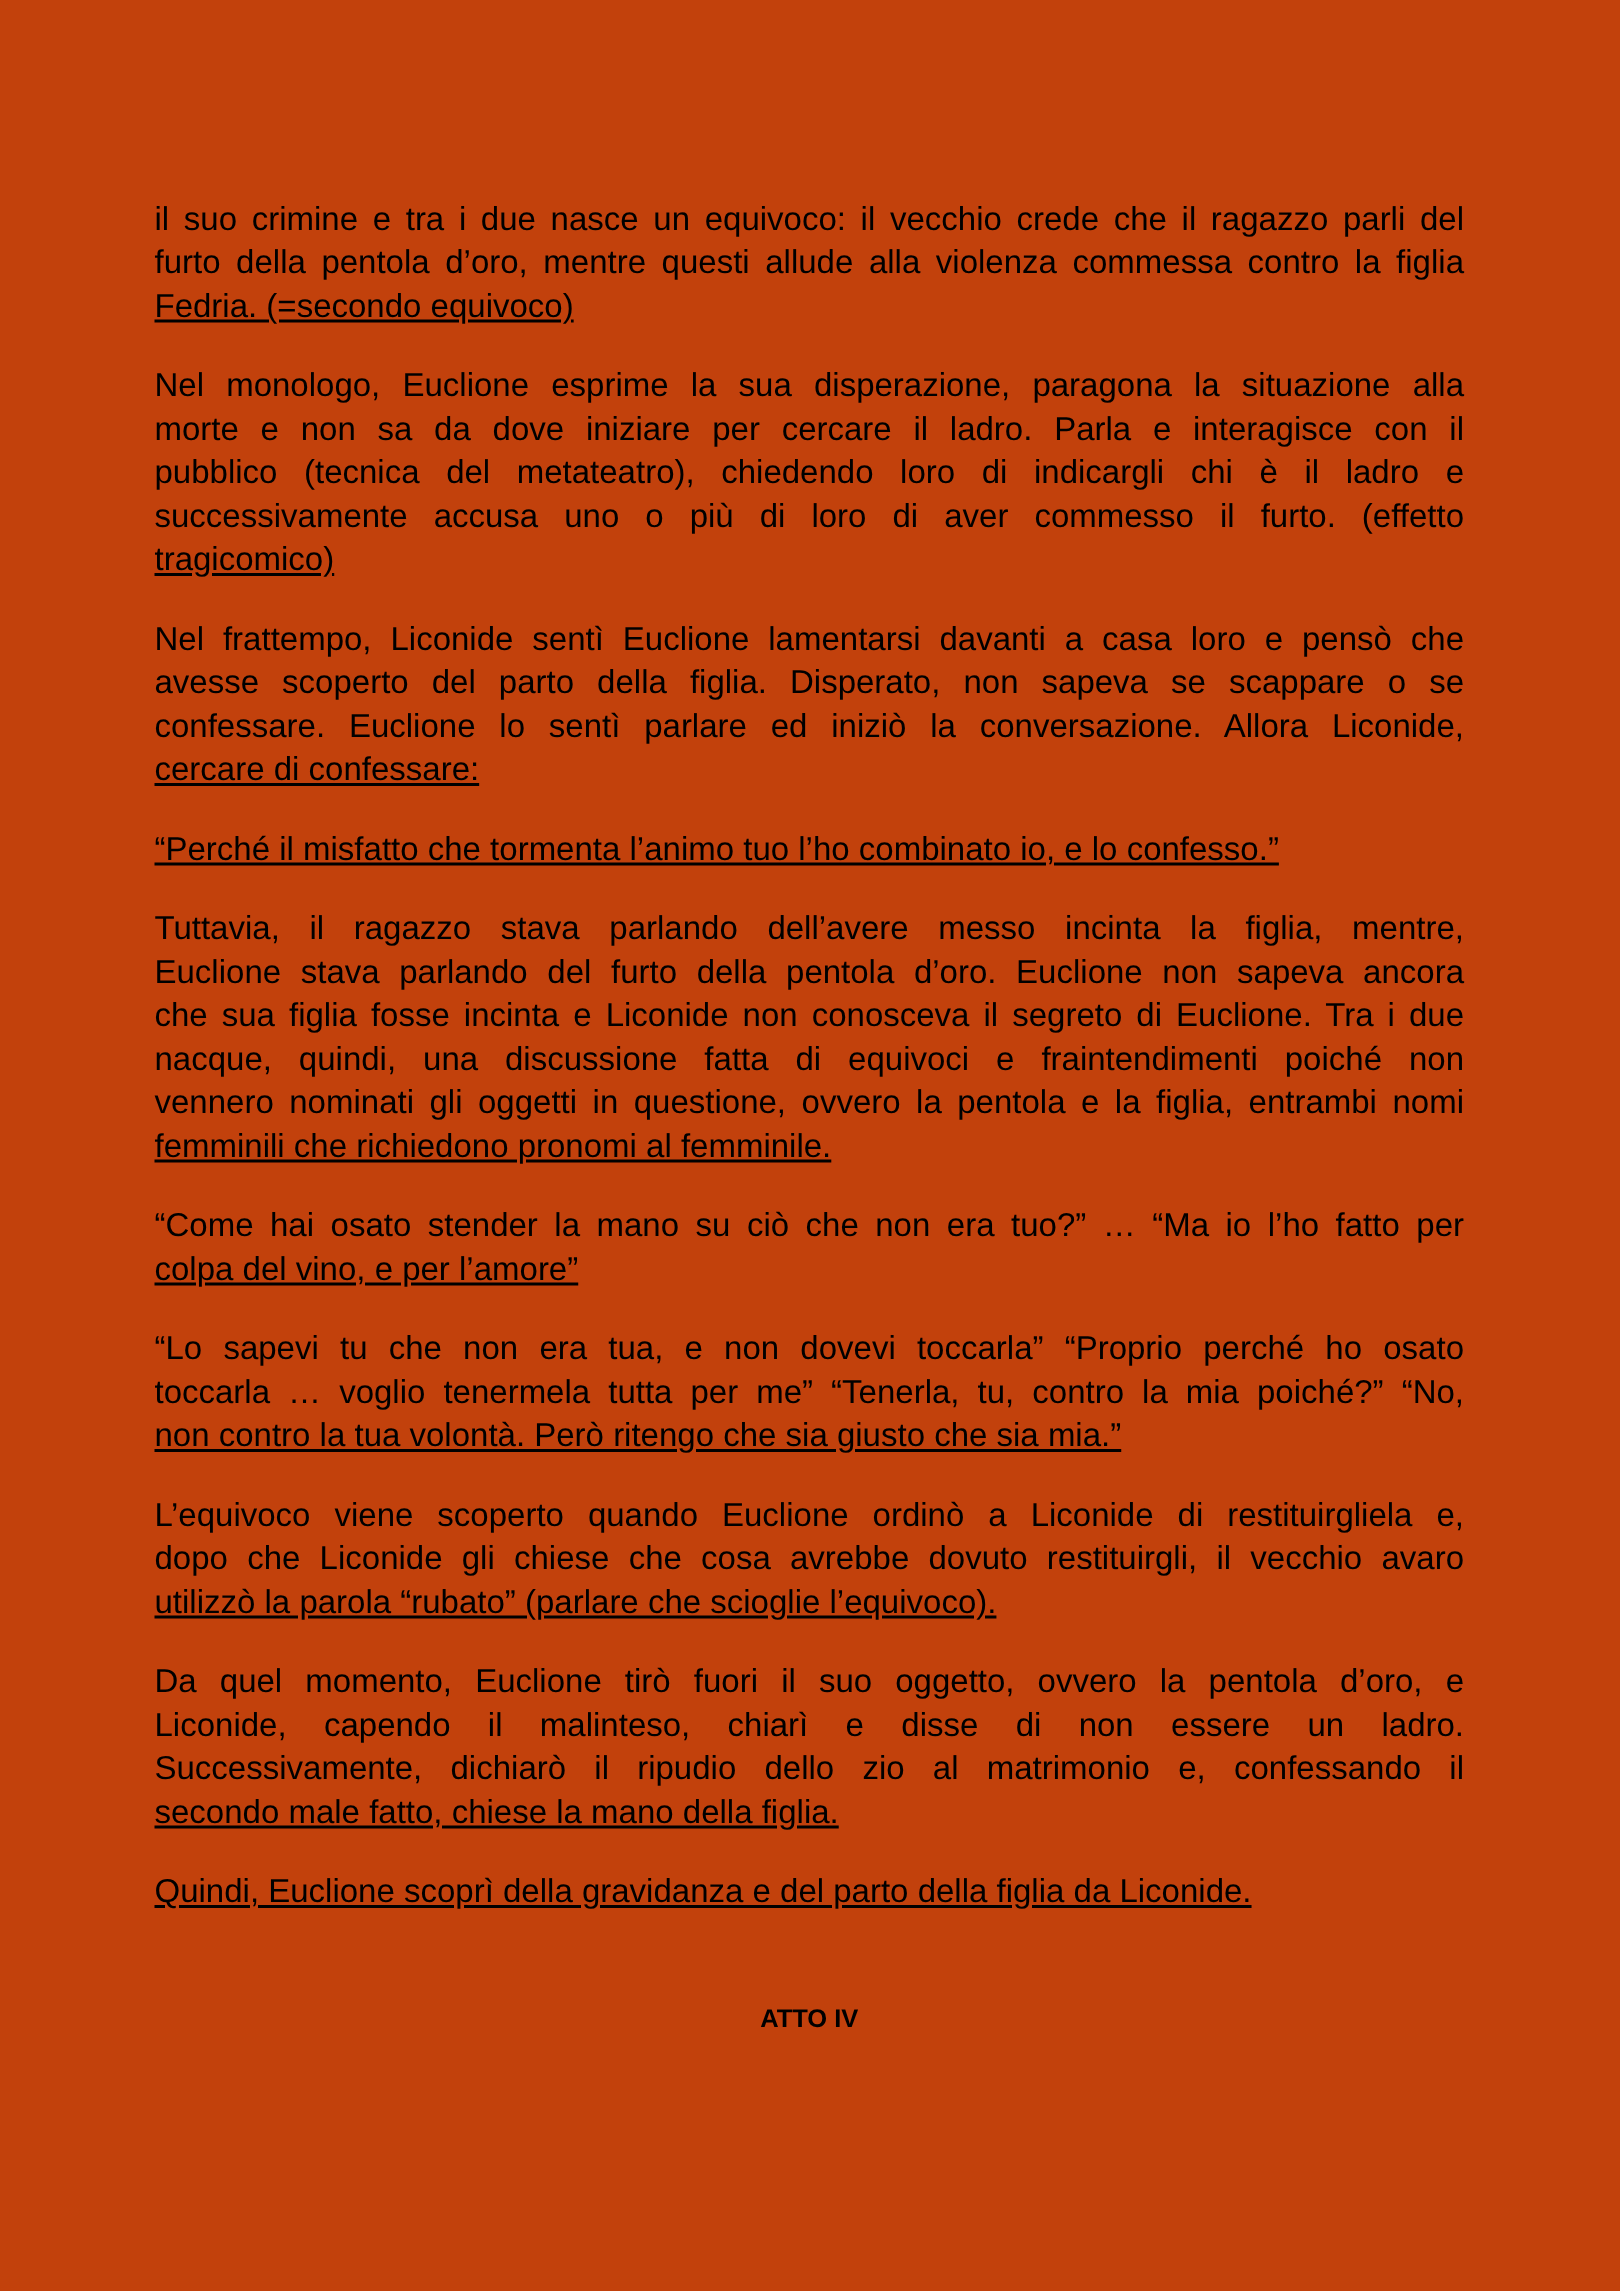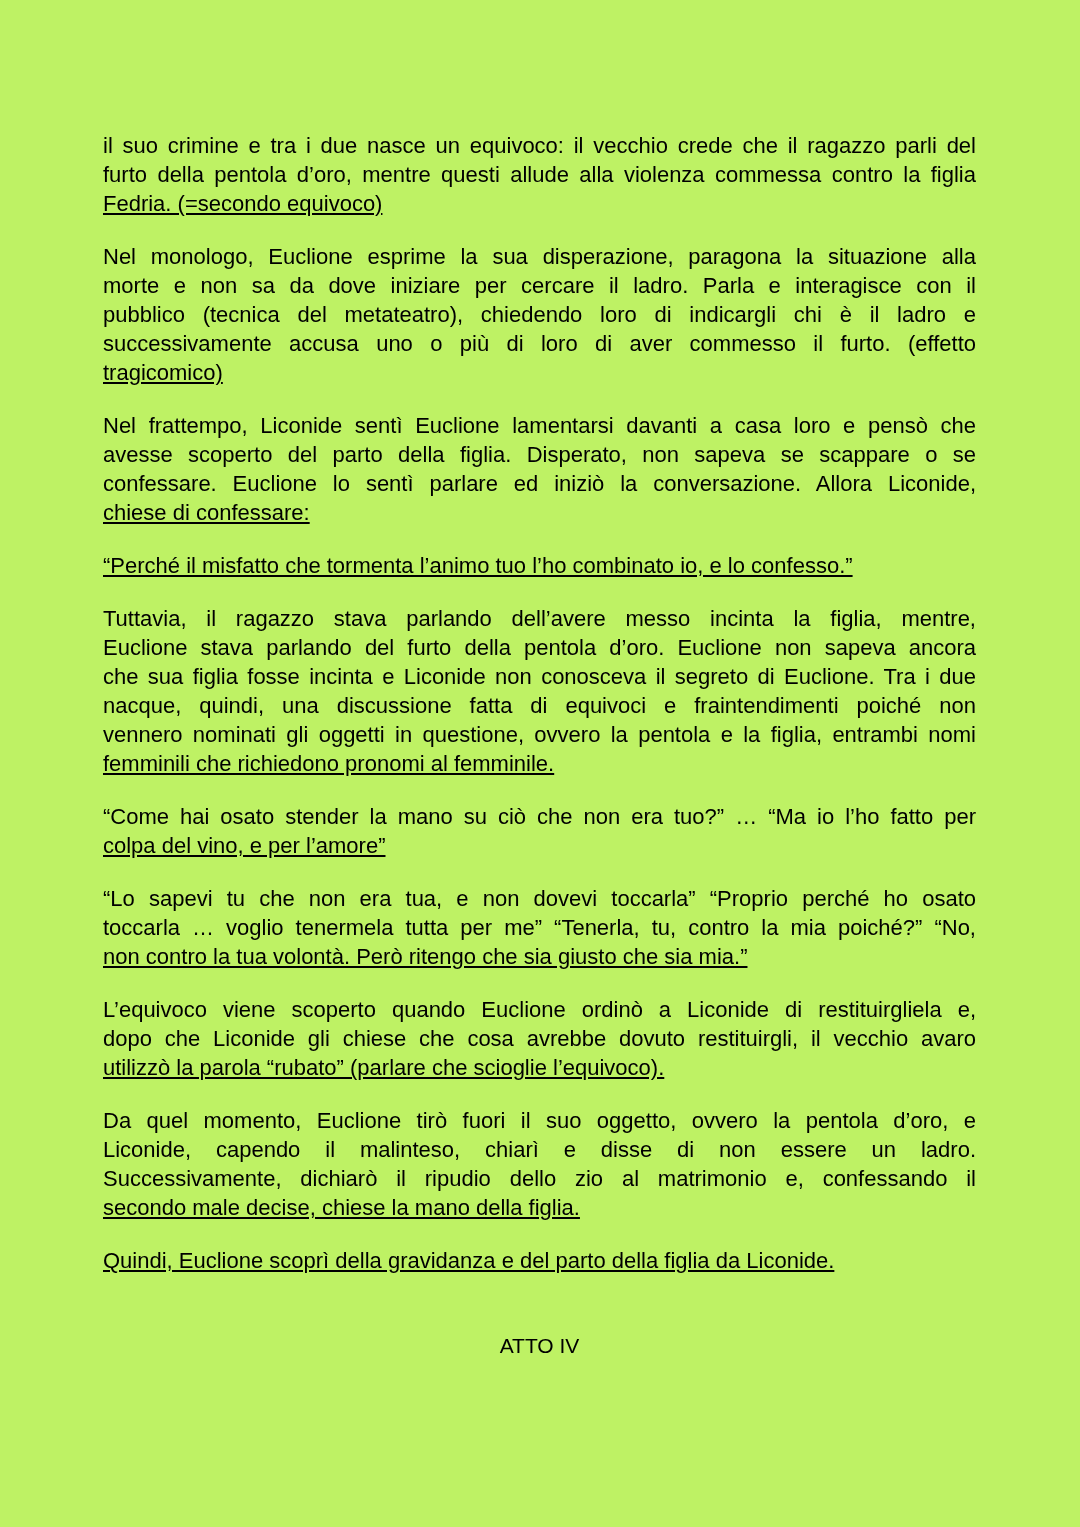--- a/index.html
+++ b/index.html
@@ -4,21 +4,21 @@
 <style>
   html, body {
     margin: 0;
     padding: 0;
     background: #ffffff;
   }
   .page {
     position: relative;
     width: 1080px;
     height: 1527px;
-    background: #bef264;
+    background: #c2410c;
     color: #000000;
     font-family: "Liberation Sans", "DejaVu Sans", sans-serif;
     font-size: 22px;
     line-height: 29px;
     box-sizing: border-box;
     padding: 131px 104px 0 103px;
     overflow: hidden;
   }
   .paragraph {
     margin: 0 0 24px 0;
@@ -29,23 +29,23 @@
     -moz-text-align-last: justify;
     white-space: normal;
   }
   .line.last {
     text-align-last: left;
     text-decoration: underline;
     -moz-text-align-last: left;
   }
   .heading {
     margin-top: 56px;
-    font-weight: normal;
+    font-weight: bold;
     text-align: center;
-    font-size: 21px;
+    font-size: 17px;
   }
 </style>
 </head>
 <body>
 
 <div class="page">
   <div>
       <div class="paragraph">
         <div class="line">il suo crimine e tra i due nasce un equivoco: il vecchio crede che il ragazzo parli del</div>
         <div class="line">furto della pentola d’oro, mentre questi allude alla violenza commessa contro la figlia</div>
@@ -55,21 +55,21 @@
         <div class="line">Nel monologo, Euclione esprime la sua disperazione, paragona la situazione alla</div>
         <div class="line">morte e non sa da dove iniziare per cercare il ladro. Parla e interagisce con il</div>
         <div class="line">pubblico (tecnica del metateatro), chiedendo loro di indicargli chi è il ladro e</div>
         <div class="line">successivamente accusa uno o più di loro di aver commesso il furto. (effetto</div>
         <div class="line last">tragicomico)</div>
       </div>
       <div class="paragraph">
         <div class="line">Nel frattempo, Liconide sentì Euclione lamentarsi davanti a casa loro e pensò che</div>
         <div class="line">avesse scoperto del parto della figlia. Disperato, non sapeva se scappare o se</div>
         <div class="line">confessare. Euclione lo sentì parlare ed iniziò la conversazione. Allora Liconide,</div>
-        <div class="line last">chiese di confessare:</div>
+        <div class="line last">cercare di confessare:</div>
       </div>
       <div class="paragraph">
         <div class="line last">“Perché il misfatto che tormenta l’animo tuo l’ho combinato io, e lo confesso.”</div>
       </div>
       <div class="paragraph">
         <div class="line">Tuttavia, il ragazzo stava parlando dell’avere messo incinta la figlia, mentre,</div>
         <div class="line">Euclione stava parlando del furto della pentola d’oro. Euclione non sapeva ancora</div>
         <div class="line">che sua figlia fosse incinta e Liconide non conosceva il segreto di Euclione. Tra i due</div>
         <div class="line">nacque, quindi, una discussione fatta di equivoci e fraintendimenti poiché non</div>
         <div class="line">vennero nominati gli oggetti in questione, ovvero la pentola e la figlia, entrambi nomi</div>
@@ -86,20 +86,20 @@
       </div>
       <div class="paragraph">
         <div class="line">L’equivoco viene scoperto quando Euclione ordinò a Liconide di restituirgliela e,</div>
         <div class="line">dopo che Liconide gli chiese che cosa avrebbe dovuto restituirgli, il vecchio avaro</div>
         <div class="line last">utilizzò la parola “rubato” (parlare che scioglie l’equivoco).</div>
       </div>
       <div class="paragraph">
         <div class="line">Da quel momento, Euclione tirò fuori il suo oggetto, ovvero la pentola d’oro, e</div>
         <div class="line">Liconide, capendo il malinteso, chiarì e disse di non essere un ladro.</div>
         <div class="line">Successivamente, dichiarò il ripudio dello zio al matrimonio e, confessando il</div>
-        <div class="line last">secondo male decise, chiese la mano della figlia.</div>
+        <div class="line last">secondo male fatto, chiese la mano della figlia.</div>
       </div>
       <div class="paragraph">
         <div class="line last">Quindi, Euclione scoprì della gravidanza e del parto della figlia da Liconide.</div>
       </div>
     </div>
   <div class="heading">ATTO IV</div>
 </div>
 
 </body></html>

